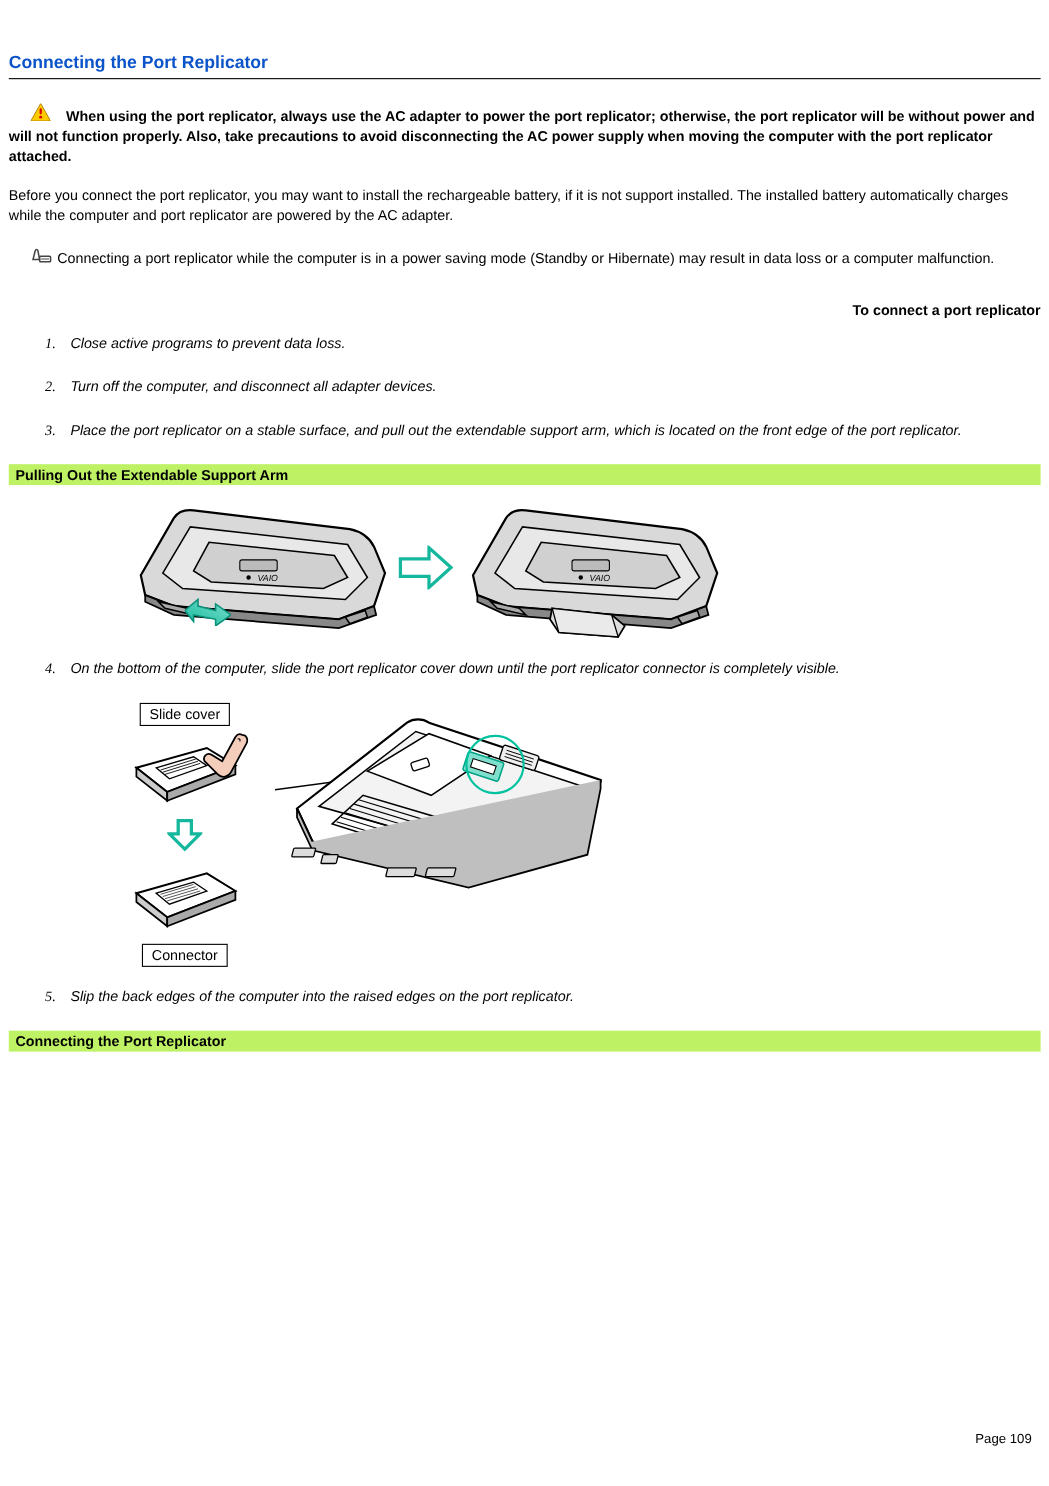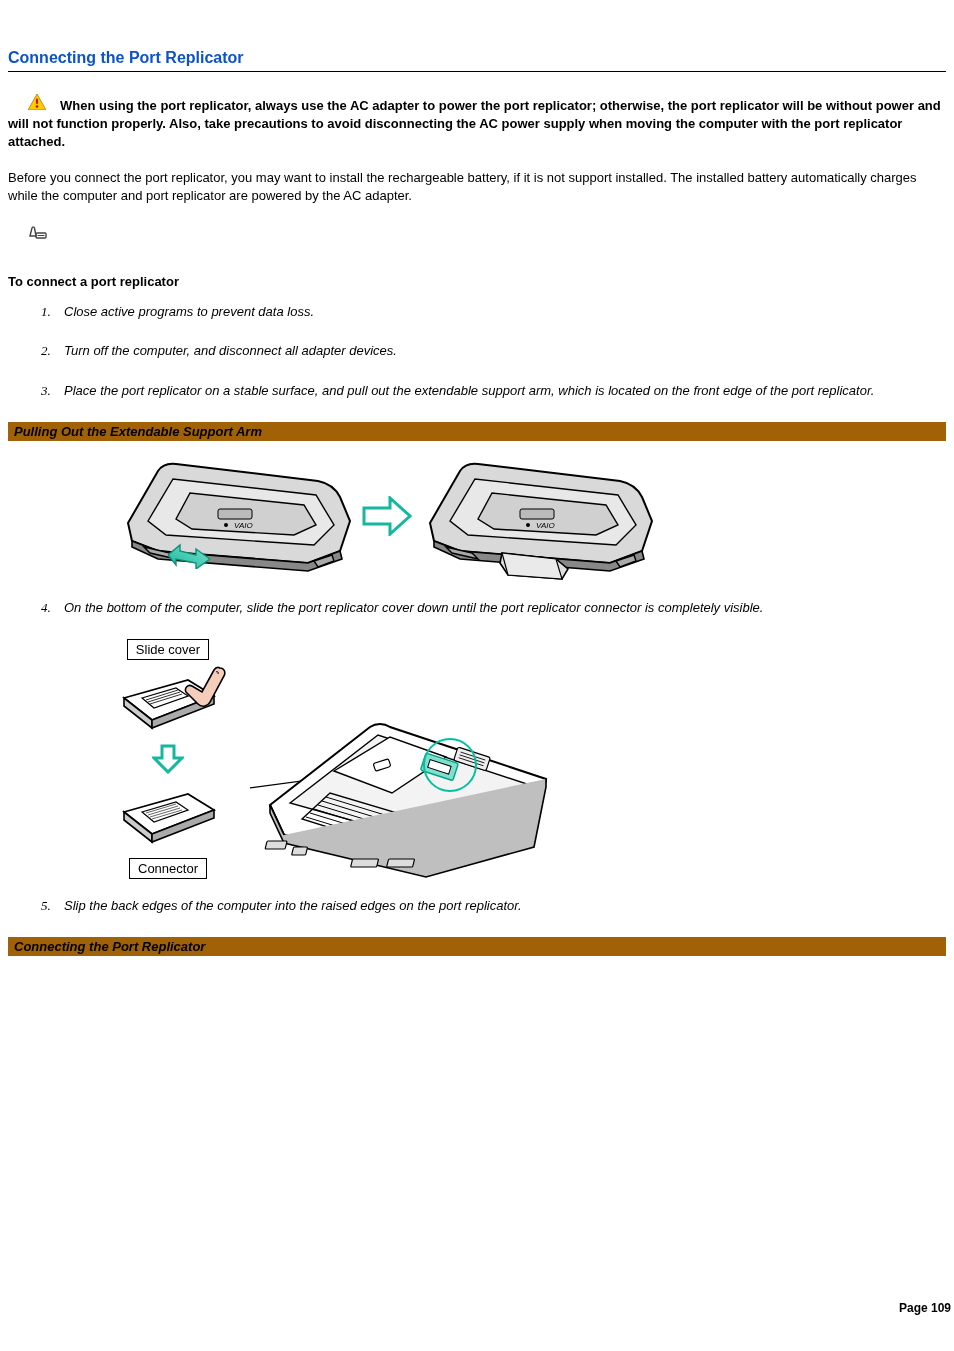--- a/index.html
+++ b/index.html
@@ -51,58 +51,58 @@
     position: relative;
     top: 3px;
   }
   .para {
     margin: 8px 0 16px 0;
     line-height: 1.38;
   }
   .subhead {
     font-weight: bold;
     margin: 30px 0 14px 0;
+    text-align: right;
   }
   ol.steps {
     margin: 6px 0 6px 0;
     padding-left: 46px;
     font-style: italic;
   }
   ol.steps > li {
     margin: 10px 0 22px 0;
     padding-left: 10px;
     line-height: 1.38;
   }
   ol.steps > li::marker {
     font-family: "Times New Roman", Times, serif;
     font-size: 13px;
   }
   .caption-bar {
-    background: #a16207;
+    background: #bef264;
     font-weight: bold;
-    font-style: italic;
     padding: 2px 6px 2px 6px;
     margin: 2px 0 10px 0;
   }
   .figure {
     margin: 8px 0 18px 0;
     display: flex;
     justify-content: flex-start;
   }
   .figure-inner-1 {
     margin-left: 110px;
   }
   .figure-inner-2 {
     margin-left: 110px;
   }
   .page-footer {
     position: fixed;
-    right: 3px;
+    right: 16px;
     bottom: 36px;
-    font-weight: bold;
+    font-weight: normal;
     font-size: 12px;
   }
 
   
   .rep-wrap {
     display: flex;
     align-items: center;
     gap: 8px;
   }
   .replicator {
@@ -130,21 +130,21 @@
     position: absolute;
     left: 78px;
     bottom: -2px;
     width: 78px;
     height: 34px;
   }
 
   
   .fig2 {
     display: flex;
-    align-items: flex-end;
+    align-items: flex-start;
     gap: 32px;
   }
   .connector-col {
     display: flex;
     flex-direction: column;
     align-items: center;
     gap: 12px;
     position: relative;
   }
   .slide-label-box {
@@ -204,21 +204,21 @@
 
   <div class="para">Before you connect the port replicator, you may want to install the rechargeable battery, if it is not support installed. The installed battery automatically charges while the computer and port replicator are powered by the AC adapter.</div>
 
   <div class="para">
     <span class="note-icon">
       <svg width="20" height="16" viewBox="0 0 20 16">
         <path d="M2 12 L4 4 C4.5 2.5 6 2.5 6.5 4 L8 12 Z" fill="none" stroke="#444" stroke-width="1.4"></path>
         <rect x="8" y="9" width="10" height="5" rx="1" fill="none" stroke="#444" stroke-width="1.4"></rect>
         <line x1="9.5" y1="11.5" x2="16.5" y2="11.5" stroke="#444" stroke-width="1"></line>
       </svg>
-    </span>
+    </span><span>Connecting a port replicator while the computer is in a power saving mode (Standby or Hibernate) may result in data loss or a computer malfunction.</span>
   </div>
 
   <div class="subhead">To connect a port replicator</div>
 
   <ol class="steps">
     <li>Close active programs to prevent data loss.</li>
     <li>Turn off the computer, and disconnect all adapter devices.</li>
     <li>Place the port replicator on a stable surface, and pull out the extendable support arm, which is located on the front edge of the port replicator.</li>
   </ol>
 

